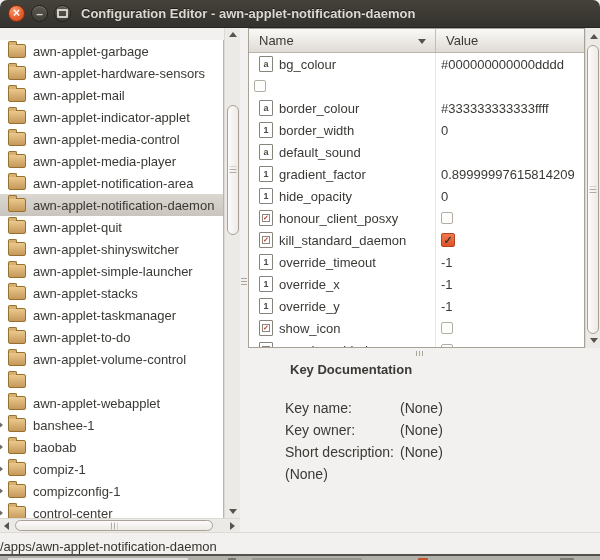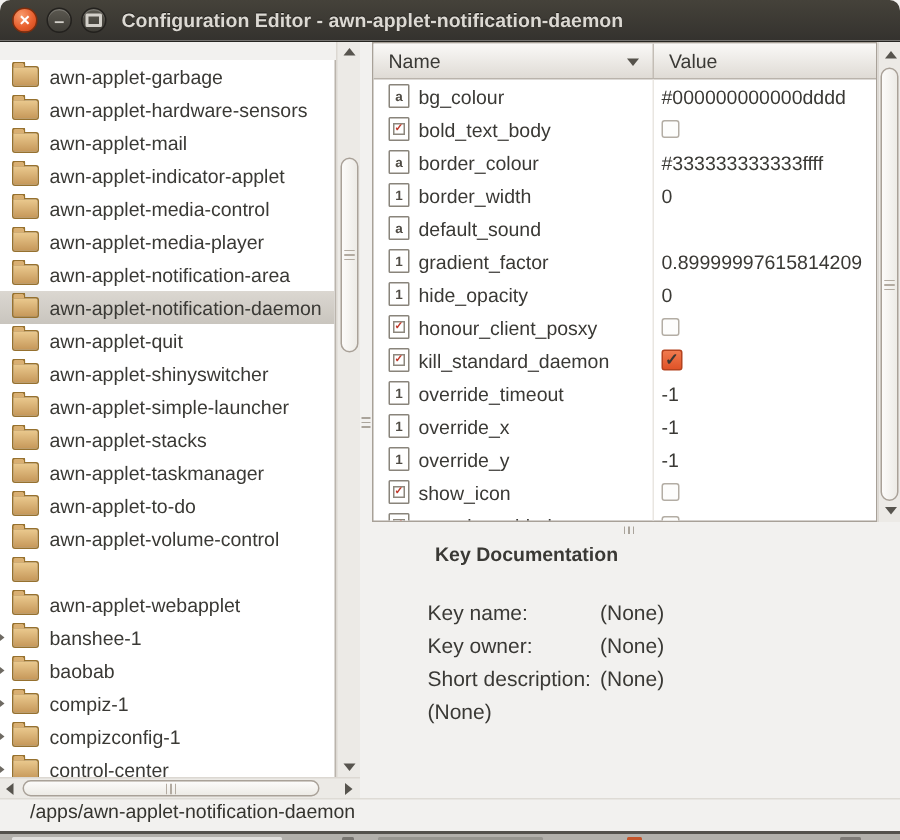--- a/index.html
+++ b/index.html
@@ -88,22 +88,22 @@
 
   
   .docs{position:absolute;left:248px;top:358px;width:352px;}
   .docs-heading{font-size:13px;font-weight:bold;margin:4px 0 0 12px;padding-left:30px;}
   .docs-fields{margin-top:20px;}
   .field{display:flex;height:22px;align-items:center;padding-left:37px;font-size:14px;}
   .f-label{width:115px;flex:none;}
 
   
   .statusbar{position:absolute;left:0;top:532px;width:600px;height:22px;
-    border-top:1px solid #dedbd5;box-sizing:border-box;display:flex;align-items:flex-start;
-    padding-left:20px;font-size:13px;color:#35342f;}
+    border-top:1px solid #dedbd5;box-sizing:border-box;display:flex;align-items:flex-end;
+    padding-left:0;font-size:13px;color:#35342f;}
   .strip{position:absolute;left:0;top:554px;width:600px;height:6px;
     background:#b2b0ab;border-top:2px solid #53514c;box-sizing:border-box;}
   .strip span{position:absolute;top:2px;border-radius:1px;}
 </style>
 </head>
 <body>
 
 <div class="window">
 
   <div class="titlebar">
@@ -272,26 +272,20 @@
     <div class="tbody">
       <div class="col-divider"></div>
     <div class="tr">
     <div class="td-name">
       <span class="doc-icon">a</span>
       <span class="key-name">bg_colour</span>
     </div>
     <div class="td-value">#000000000000dddd</div>
   </div>
         <div class="tr">
-    <div class="td-name">
-      <span class="doc-icon">
-              <span class="mini-check">✓</span>
-            </span>
-      <span class="key-name">bold_text_body</span>
-    </div>
     <div class="td-value">
             <span class="checkbox"></span>
           </div>
   </div>
         <div class="tr">
     <div class="td-name">
       <span class="doc-icon">a</span>
       <span class="key-name">border_colour</span>
     </div>
     <div class="td-value">#333333333333ffff</div>

